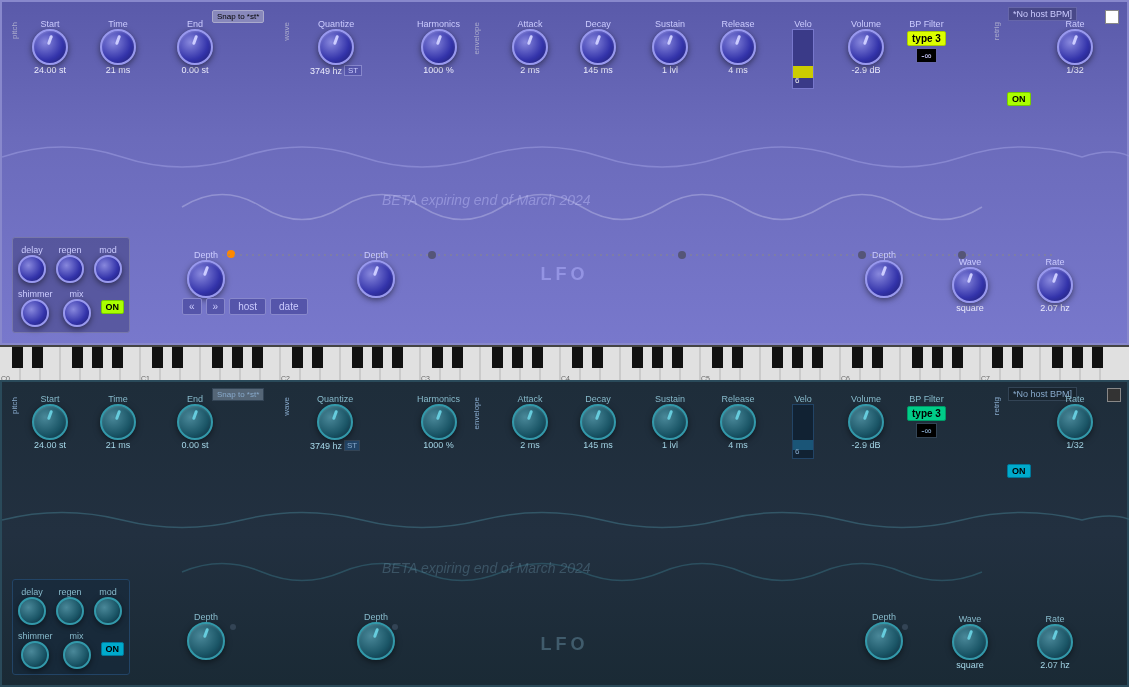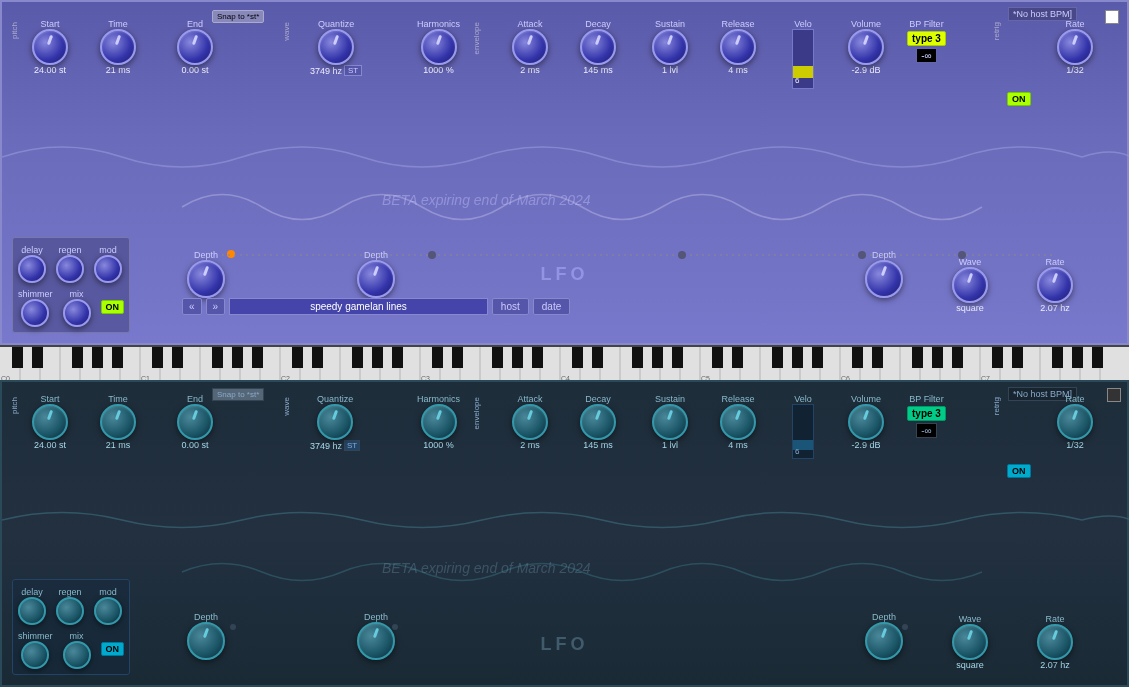--- a/index.html
+++ b/index.html
@@ -566,21 +566,20 @@
 
   <div class="knob-container" style="left:1035px;bottom:30px;">
     <div class="knob-label">Rate</div>
     <div class="knob knob-top"></div>
     <div class="knob-value">2.07 hz</div>
   </div>
 
   <div class="preset-bar">
     <button class="preset-btn">«</button>
     <button class="preset-btn">»</button>
-    <div class="preset-name">speedy gamelan lines</div>
     <button class="save-btn">host</button>
     <button class="load-btn">date</button>
   </div>
 
   <svg class="waveform-svg" style="left:180px;top:245px;width:900px;height:15px;" viewBox="0 0 900 15">
     <line x1="40" y1="8" x2="870" y2="8" stroke="#888888" stroke-width="1" stroke-dasharray="2,4"></line>
     <circle cx="250" cy="8" r="4" fill="#555577"></circle>
     <circle cx="500" cy="8" r="4" fill="#555577"></circle>
     <circle cx="680" cy="8" r="4" fill="#555577"></circle>
     <circle cx="780" cy="8" r="4" fill="#555577"></circle>

